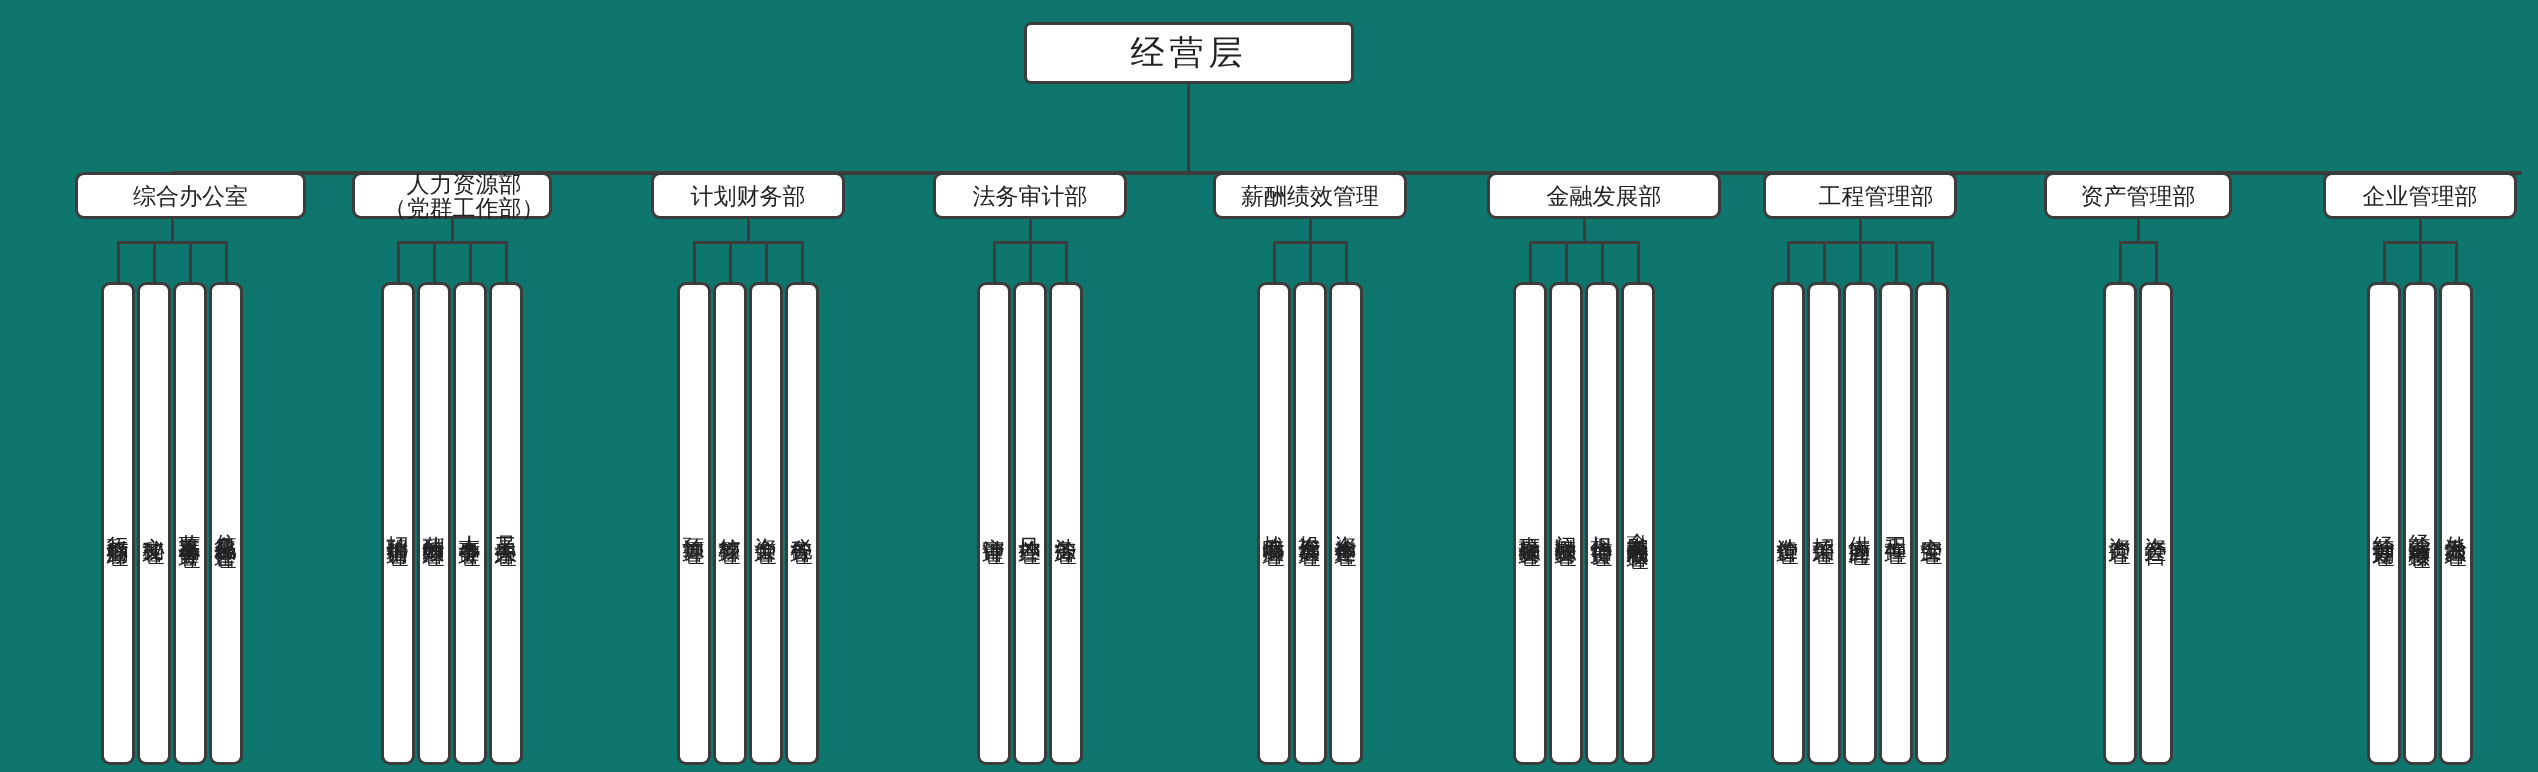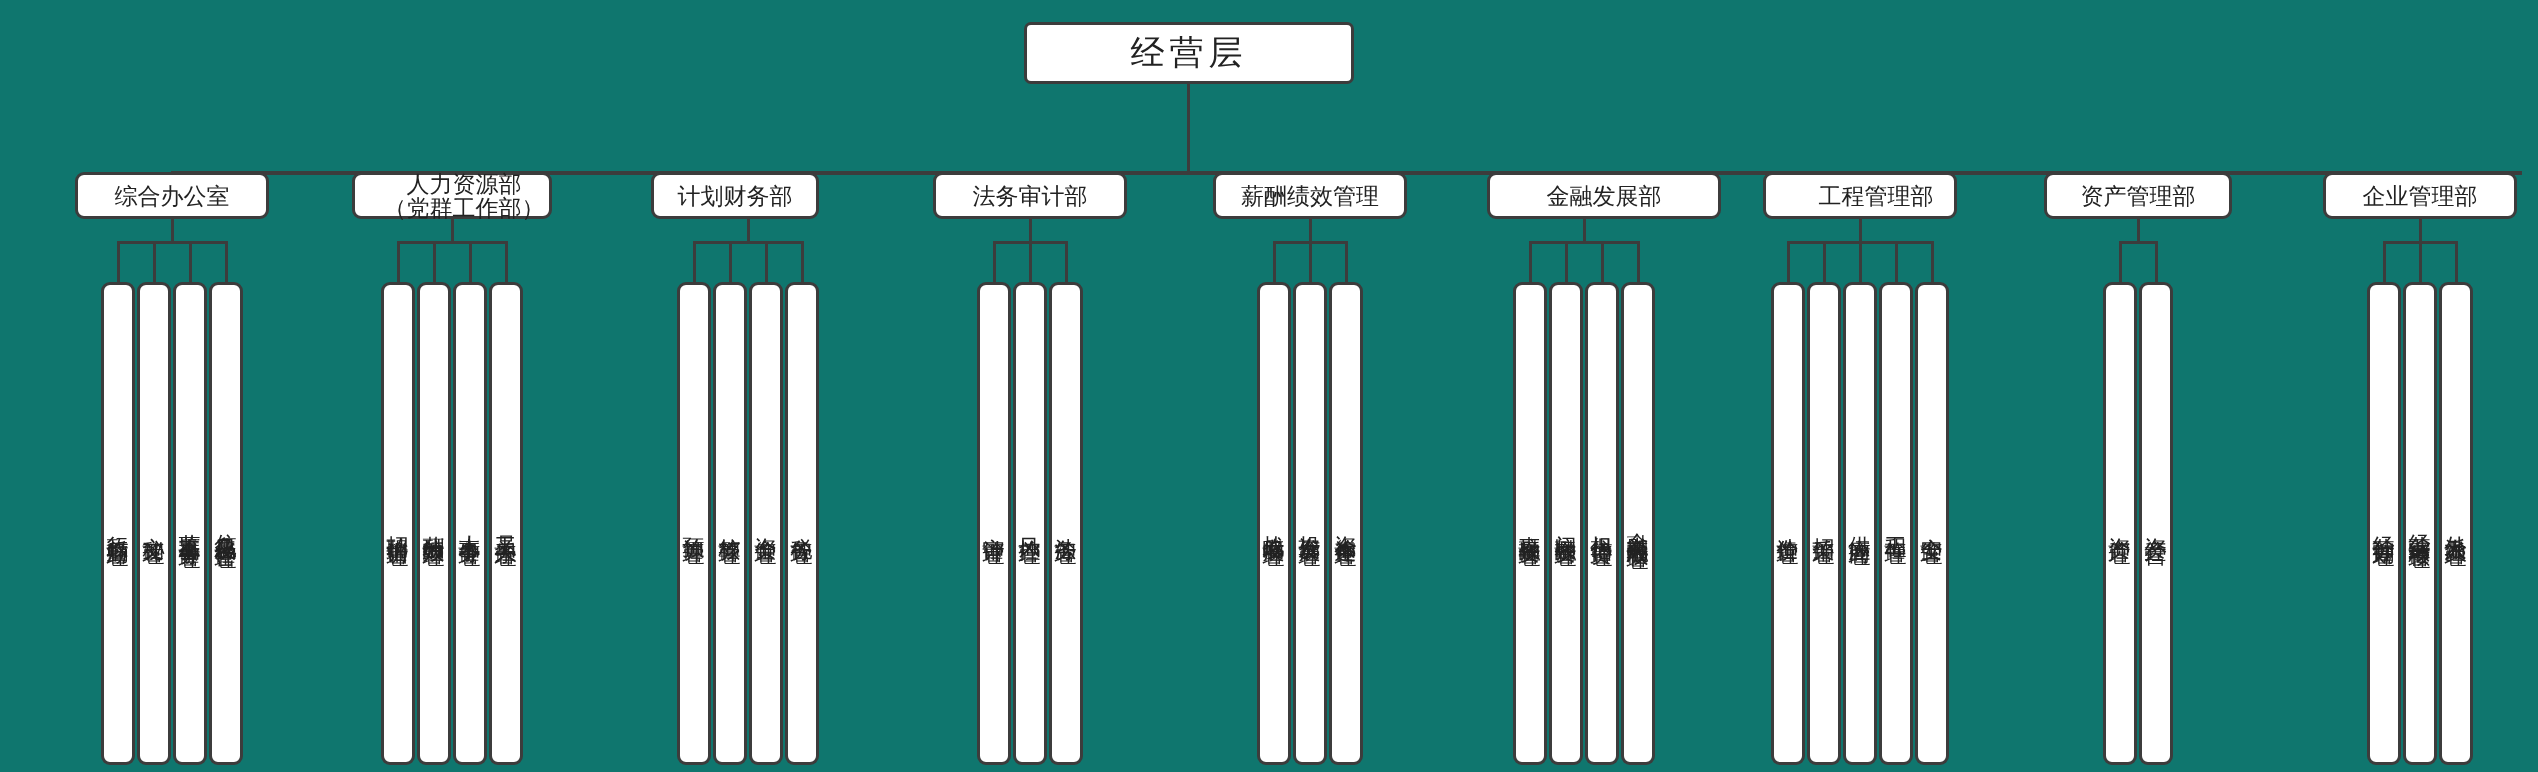--- a/index.html
+++ b/index.html
@@ -99,28 +99,28 @@
 
   <div class="root-node">
     <span>经营层</span>
   </div>
 
   <div class="vline" style="left:1187px; top:84px; height:88px;"></div>
 
   <div class="trunk-bus" style="left:172px; top:171px; width:2350px;"></div>
 
   <div id="dept-layer">
-      <div class="dept-node" style="left: 75px; top: 172px; width: 194px;">
+      <div class="dept-node" style="left: 75px; top: 172px; width: 231px;">
         <span class="l2">综合办公室</span>
       </div>
       <div class="dept-node" style="left: 352px; top: 172px; width: 200px; padding-left: 24px;">
         <span class="l2">人力资源部</span>
         <span class="l2">（党群工作部）</span>
       </div>
-      <div class="dept-node" style="left: 651px; top: 172px; width: 168px;">
+      <div class="dept-node" style="left: 651px; top: 172px; width: 194px;">
         <span class="l2">计划财务部</span>
       </div>
       <div class="dept-node" style="left: 933px; top: 172px; width: 194px;">
         <span class="l2">法务审计部</span>
       </div>
       <div class="dept-node" style="left: 1213px; top: 172px; width: 194px;">
         <span class="l2">薪酬绩效管理</span>
       </div>
       <div class="dept-node" style="left: 1487px; top: 172px; width: 234px;">
         <span class="l2">金融发展部</span>

